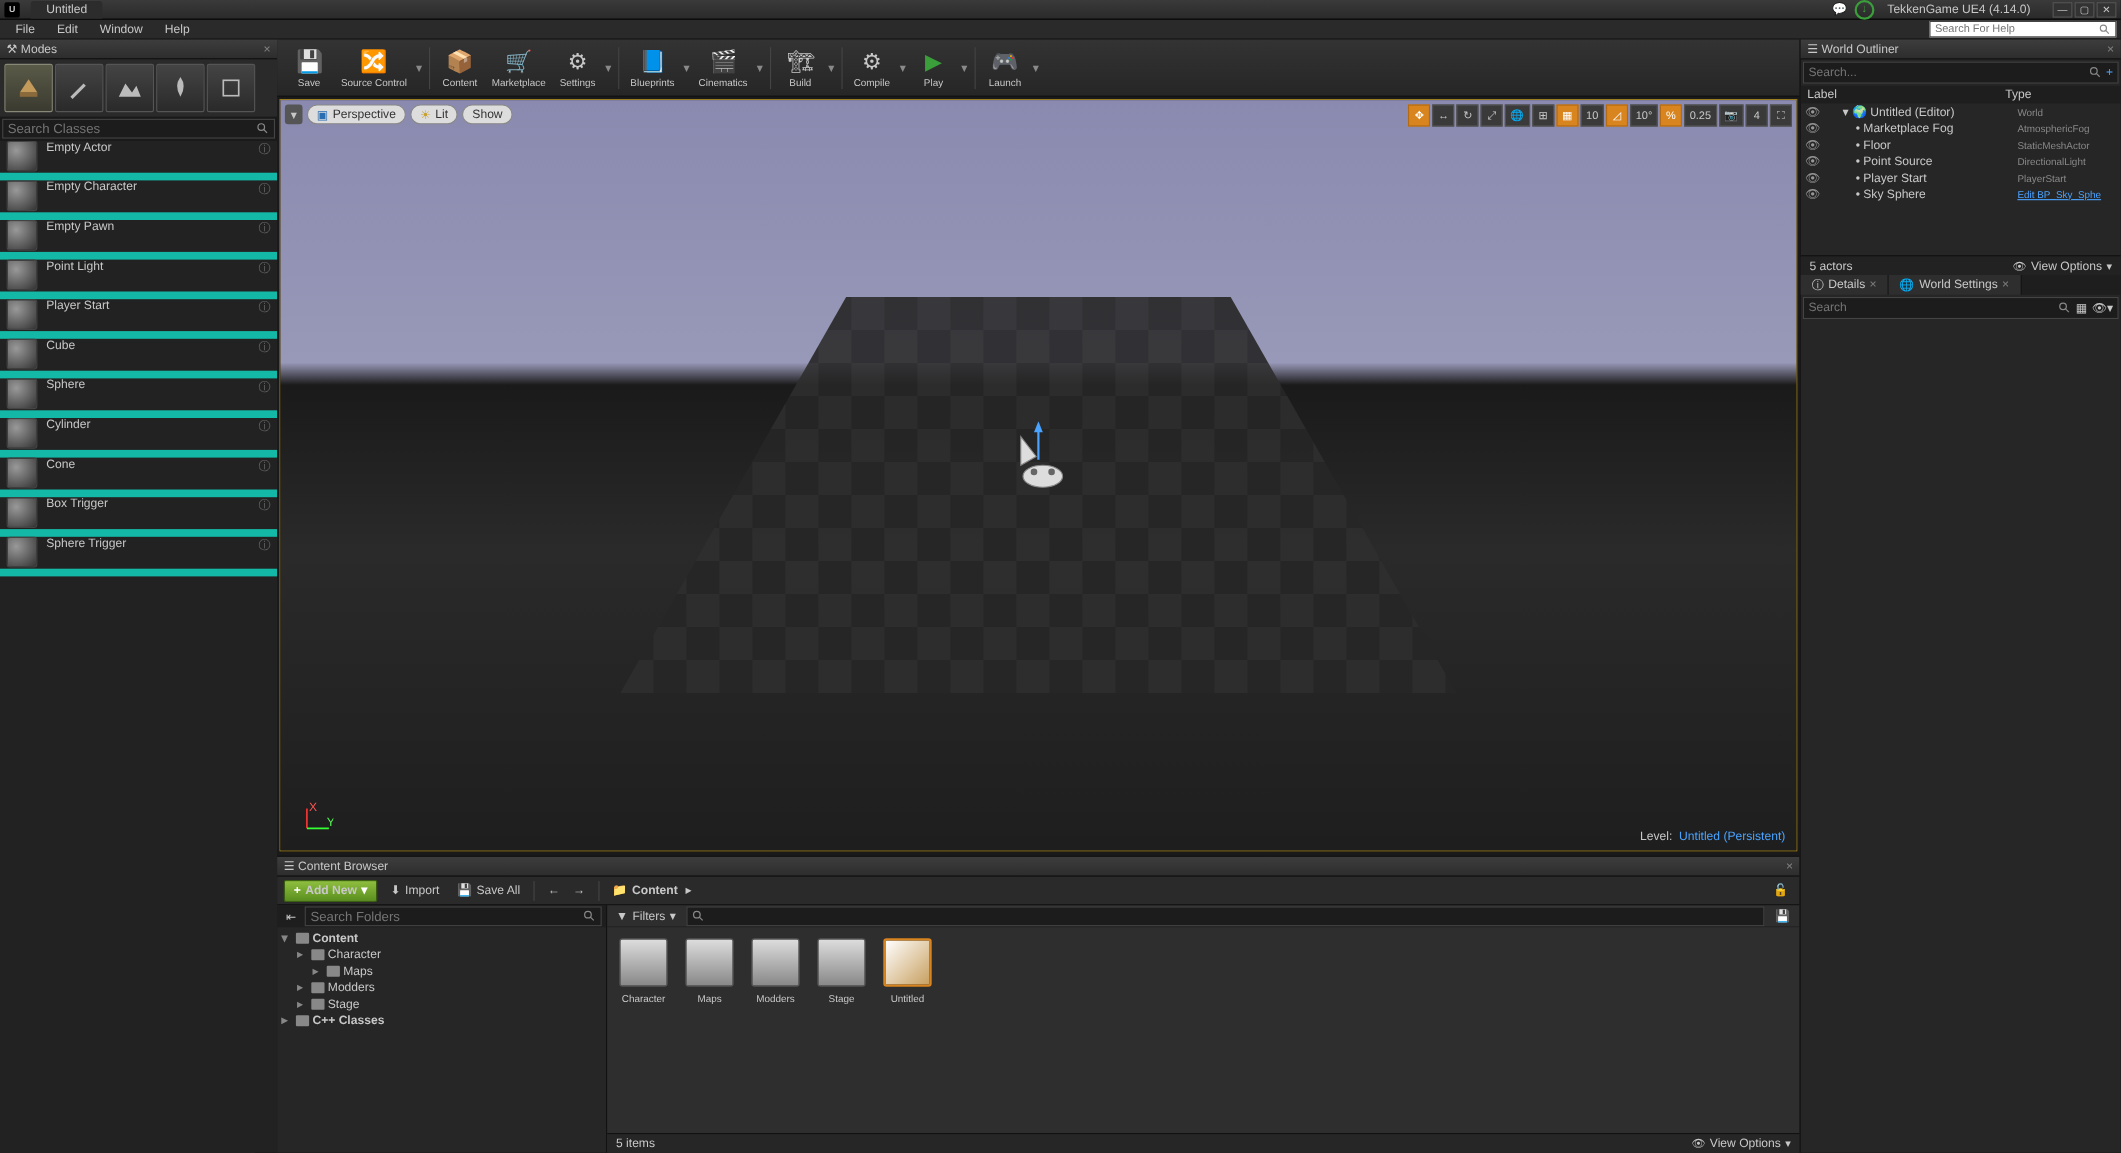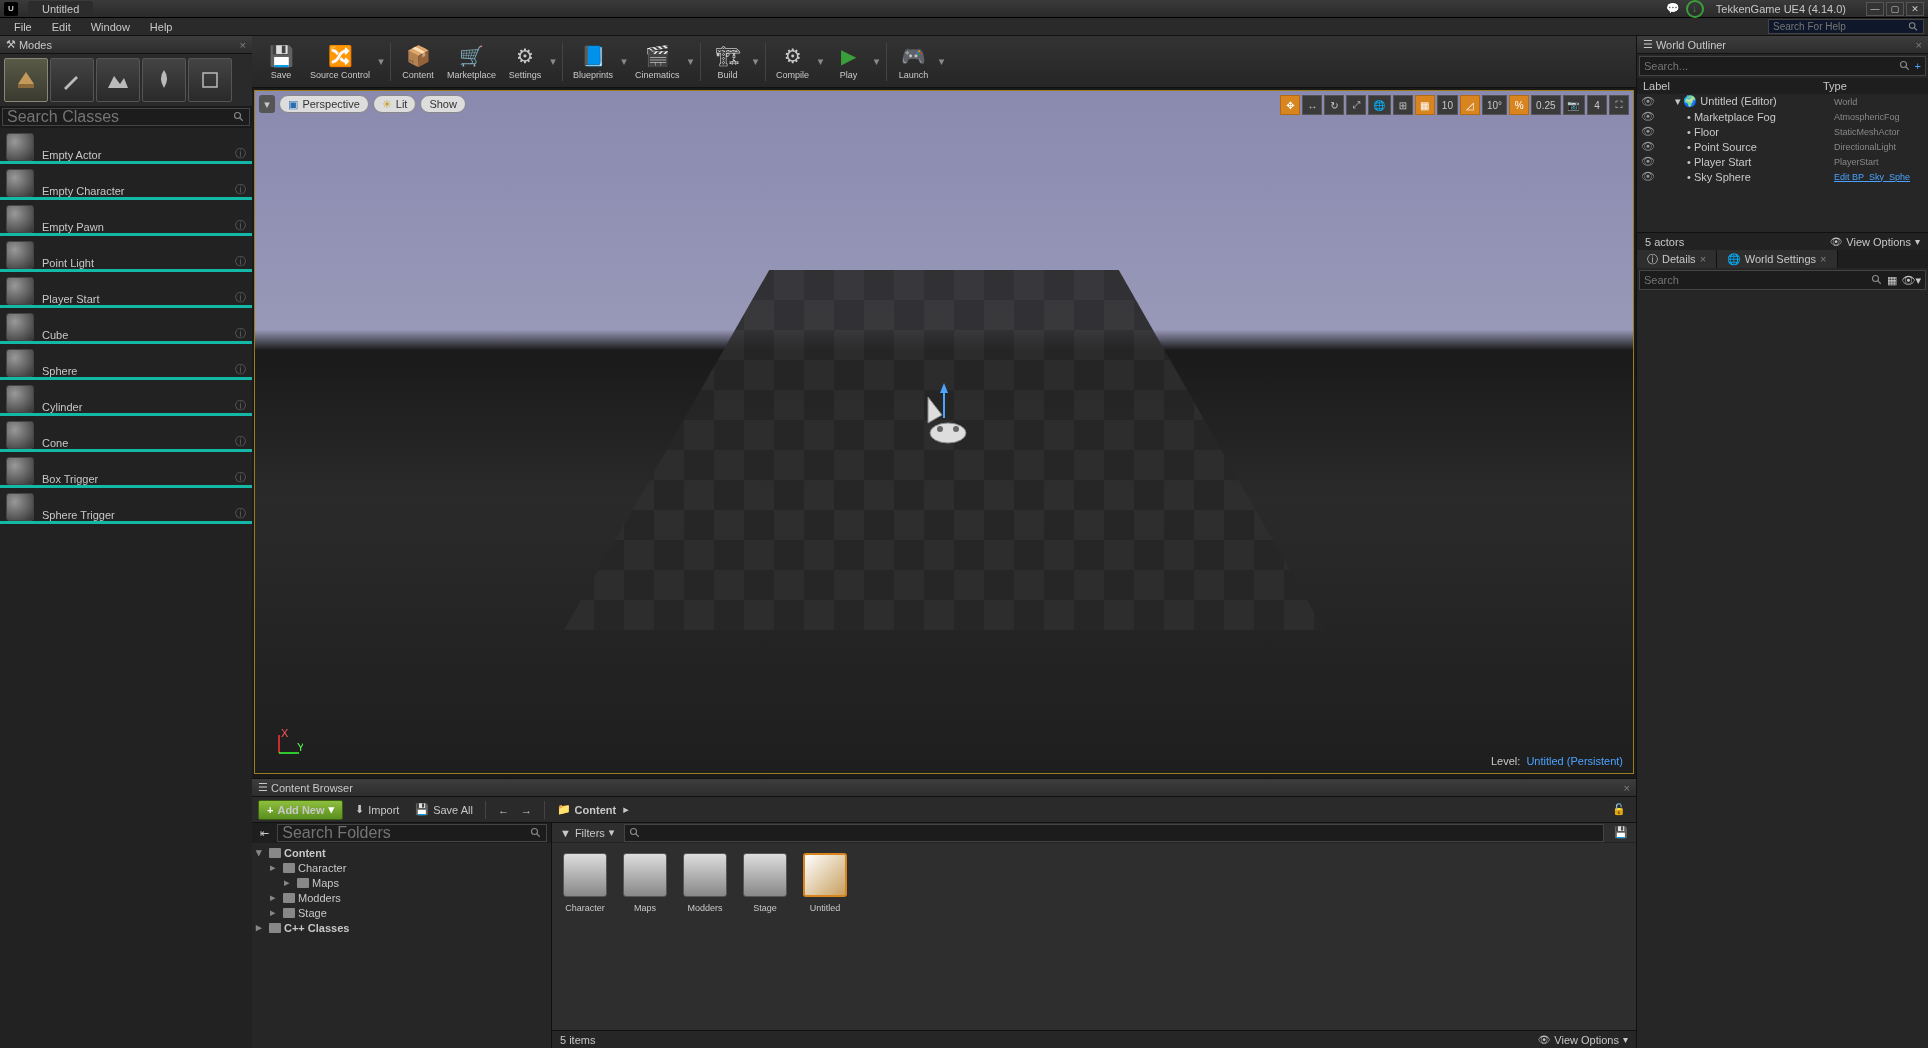--- a/index.html
+++ b/index.html
@@ -5,39 +5,39 @@
 *{box-sizing:border-box;margin:0;padding:0;font-family:"Segoe UI",Tahoma,sans-serif;font-size:11px;color:#c8c8c8;user-select:none}
 body{background:#1a1a1a;width:1928px;height:1048px;overflow:hidden}
 .titlebar{height:18px;background:linear-gradient(#3a3a3a,#2a2a2a);display:flex;align-items:center;padding:0 4px;border-bottom:1px solid #000}
 .ue-logo{width:14px;height:14px;background:#000;border-radius:2px;margin-right:6px;display:flex;align-items:center;justify-content:center;font-size:8px;font-weight:bold}
 .tab-title{background:#2c2c2c;padding:2px 14px;border-radius:3px 3px 0 0;margin-left:4px}
 .titlebar-right{margin-left:auto;display:flex;align-items:center;gap:6px}
 .win-btns{display:flex;gap:2px;margin-left:8px}
 .win-btn{width:18px;height:14px;background:#333;border:1px solid #555;display:flex;align-items:center;justify-content:center;font-size:9px;cursor:pointer}
 .menubar{height:18px;background:#2a2a2a;display:flex;align-items:center;padding:0 4px;border-bottom:1px solid #111}
 .menu-item{padding:2px 10px;cursor:pointer}
-.help-search{margin-left:auto;width:156px;height:15px;background:#0f172a;border:1px solid #444;padding:0 4px;display:flex;align-items:center}
+.help-search{margin-left:auto;width:170px;height:15px;background:#ffffff;border:1px solid #444;padding:0 4px;display:flex;align-items:center}
 .help-search input{background:transparent;border:none;outline:none;width:100%;color:#888;font-size:10px}
 .sicon{width:12px;height:12px;fill:#888}
 .main{display:flex;height:calc(100% - 36px)}
 .left-col{width:252px;display:flex;flex-direction:column}
 .panel-hdr{height:18px;background:linear-gradient(#3d3d3d,#2d2d2d);display:flex;align-items:center;padding:0 6px;border-bottom:1px solid #111}
 .panel-hdr .close-x{margin-left:auto;opacity:.5;cursor:pointer}
 .modes-panel{flex:0 0 auto}
 .mode-icons{height:52px;background:#2a2a2a;display:flex;padding:4px;gap:2px}
 .mode-icon{width:44px;height:44px;background:linear-gradient(#444,#2a2a2a);border:1px solid #555;border-radius:2px;cursor:pointer;display:flex;align-items:center;justify-content:center}
 .mode-icon.active{background:linear-gradient(#5a5a48,#3a3a30);border-color:#887}
 .search-box{height:18px;background:#1c1c1c;border:1px solid #444;margin:2px;display:flex;align-items:center;padding:0 4px}
-.search-box input{flex:1;background:transparent;border:none;outline:none;color:#888;font-size:16px}
+.search-box input{flex:1;background:transparent;border:none;outline:none;color:#888;font-size:12px}
 .modes-body{display:flex;flex:1;min-height:0}
 .cat-list{width:98px;background:#2a2a2a;border-right:1px solid #111}
 .cat-item{padding:6px 8px;cursor:pointer;font-size:10px}
 .cat-item.sel{background:#1c1c1c;font-weight:bold}
 .actor-list{flex:1;background:#222;overflow-y:auto}
-.actor-item{height:36px;display:flex;align-items:flex-end;padding:0 6px;border-bottom:3px solid #14b8a6;cursor:pointer}
+.actor-item{height:36px;display:flex;align-items:flex-start;padding:0 6px;border-bottom:7px solid #14b8a6;cursor:pointer}
 .actor-thumb{width:28px;height:28px;background:radial-gradient(circle at 30% 30%,#999,#333);border-radius:3px;margin-right:8px;border:1px solid #444}
 .actor-info{margin-left:auto;opacity:.4}
 .center-col{flex:1;display:flex;flex-direction:column;min-width:0}
 .toolbar{height:52px;background:linear-gradient(#333,#262626);display:flex;align-items:center;padding:0 6px;border-bottom:1px solid #111}
 .tool-btn{display:flex;flex-direction:column;align-items:center;justify-content:center;height:46px;min-width:46px;padding:0 6px;cursor:pointer;border-radius:2px}
 .tool-btn .ticon{width:24px;height:24px;margin-bottom:2px}
 .tool-btn .tlabel{font-size:9px}
 .tool-sep{width:1px;height:38px;background:#444;margin:0 4px}
 .tool-dd{width:10px;display:flex;align-items:center;justify-content:center;opacity:.6}
 .viewport-wrap{flex:1;position:relative;background:#000;margin:2px;border:1px solid #9a7d1f}

